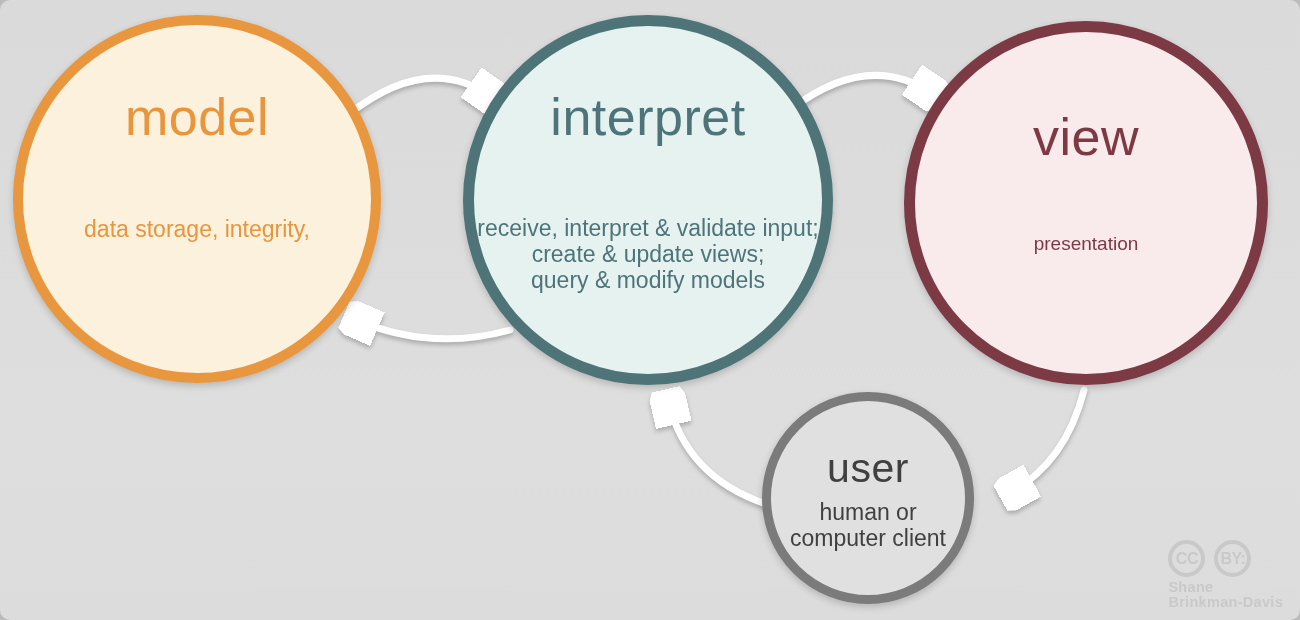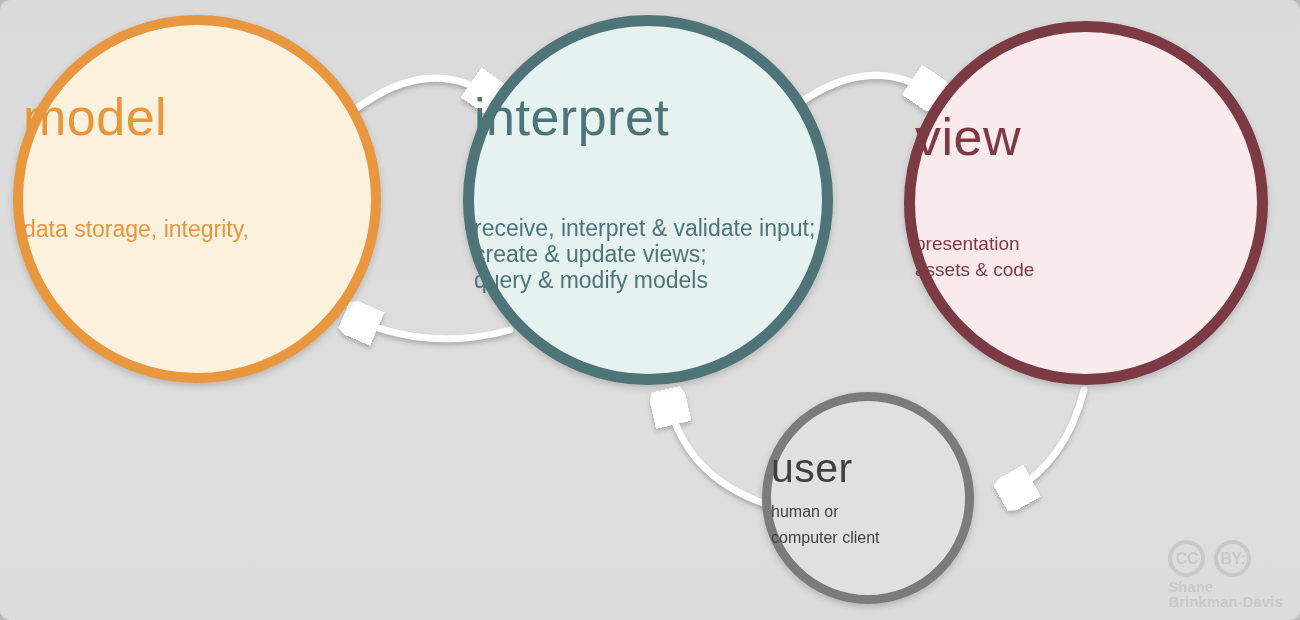--- a/index.html
+++ b/index.html
@@ -28,21 +28,21 @@
     fill:none;
     stroke:var(--arrow);
     stroke-width:7;
     stroke-linecap:round;
   }
   .circle{
     position:absolute;
     border-radius:50%;
     border:10px solid transparent;
     box-shadow:0 3px 7px rgba(0,0,0,0.18);
-    text-align:left;
+    text-align:center;
   }
   .circle--model{left:13px;top:15px;width:368px;height:368px;box-sizing:border-box;}
   .circle--controller{left:463px;top:15px;width:370px;height:370px;box-sizing:border-box;border-width:11px;}
   .circle--view{left:904px;top:21px;width:364px;height:364px;box-sizing:border-box;border-width:11px;}
   .circle--user{left:762px;top:392px;width:212px;height:212px;box-sizing:border-box;border-width:9px;}
   .node-title{
     position:absolute;left:0;width:100%;
     font-size:52px;font-weight:300;line-height:1;
     letter-spacing:0.5px;
   }
@@ -51,21 +51,21 @@
   .circle--view .node-title{top:62px;margin-top:17px;}
   .circle--user .node-title{top:47px;font-size:41px;}
   .node-desc{
     position:absolute;left:0;width:100%;
     font-size:23px;line-height:26px;font-weight:400;
   }
   .node-desc span{display:block;}
   .circle--model .node-desc{top:191px;}
   .circle--controller .node-desc{top:189px;}
   .circle--view .node-desc{top:199px;font-size:19px;}
-  .circle--user .node-desc{top:98px;font-size:16px;}
+  .circle--user .node-desc{top:98px;font-size:23px;}
   
   .attribution{
     position:absolute;right:17px;bottom:10px;
     color:#c9c9c9;
   }
   .badges{display:flex;gap:9px;align-items:center;}
   .badge{
     display:flex;align-items:center;justify-content:center;
     width:29px;height:29px;
     border:4px solid #c9c9c9;border-radius:50%;
@@ -105,21 +105,20 @@
       <span>receive, interpret &amp; validate input;</span>
       <span>create &amp; update views;</span>
       <span>query &amp; modify models</span>
     </div>
   </div>
 
   <div class="circle circle--view" style="border-color: rgb(124, 58, 69); background-color: rgb(249, 234, 236); color: rgb(125, 58, 69);">
     <div class="node-title">view</div>
     <div class="node-desc">
       <span>presentation</span>
-      <span>assets &amp; code</span>
     </div>
   </div>
 
   <div class="circle circle--user" style="border-color: rgb(123, 123, 123); background-color: rgb(224, 224, 224); color: #404040;">
     <div class="node-title">user</div>
     <div class="node-desc">
       <span>human or</span>
       <span>computer client</span>
     </div>
   </div>

